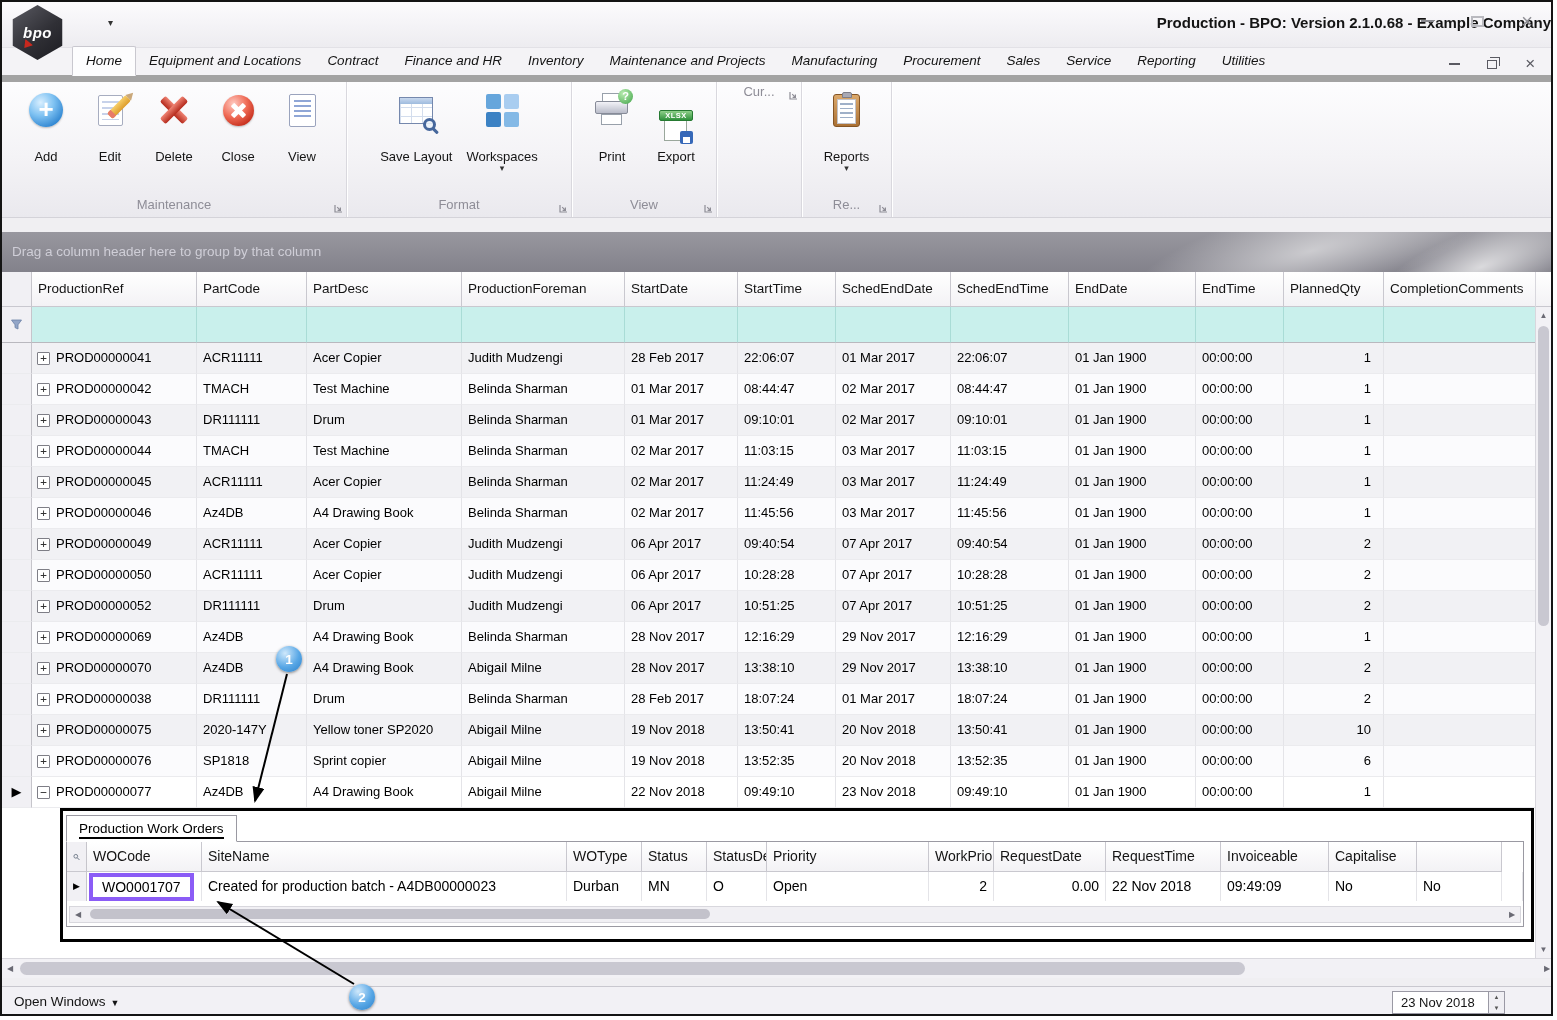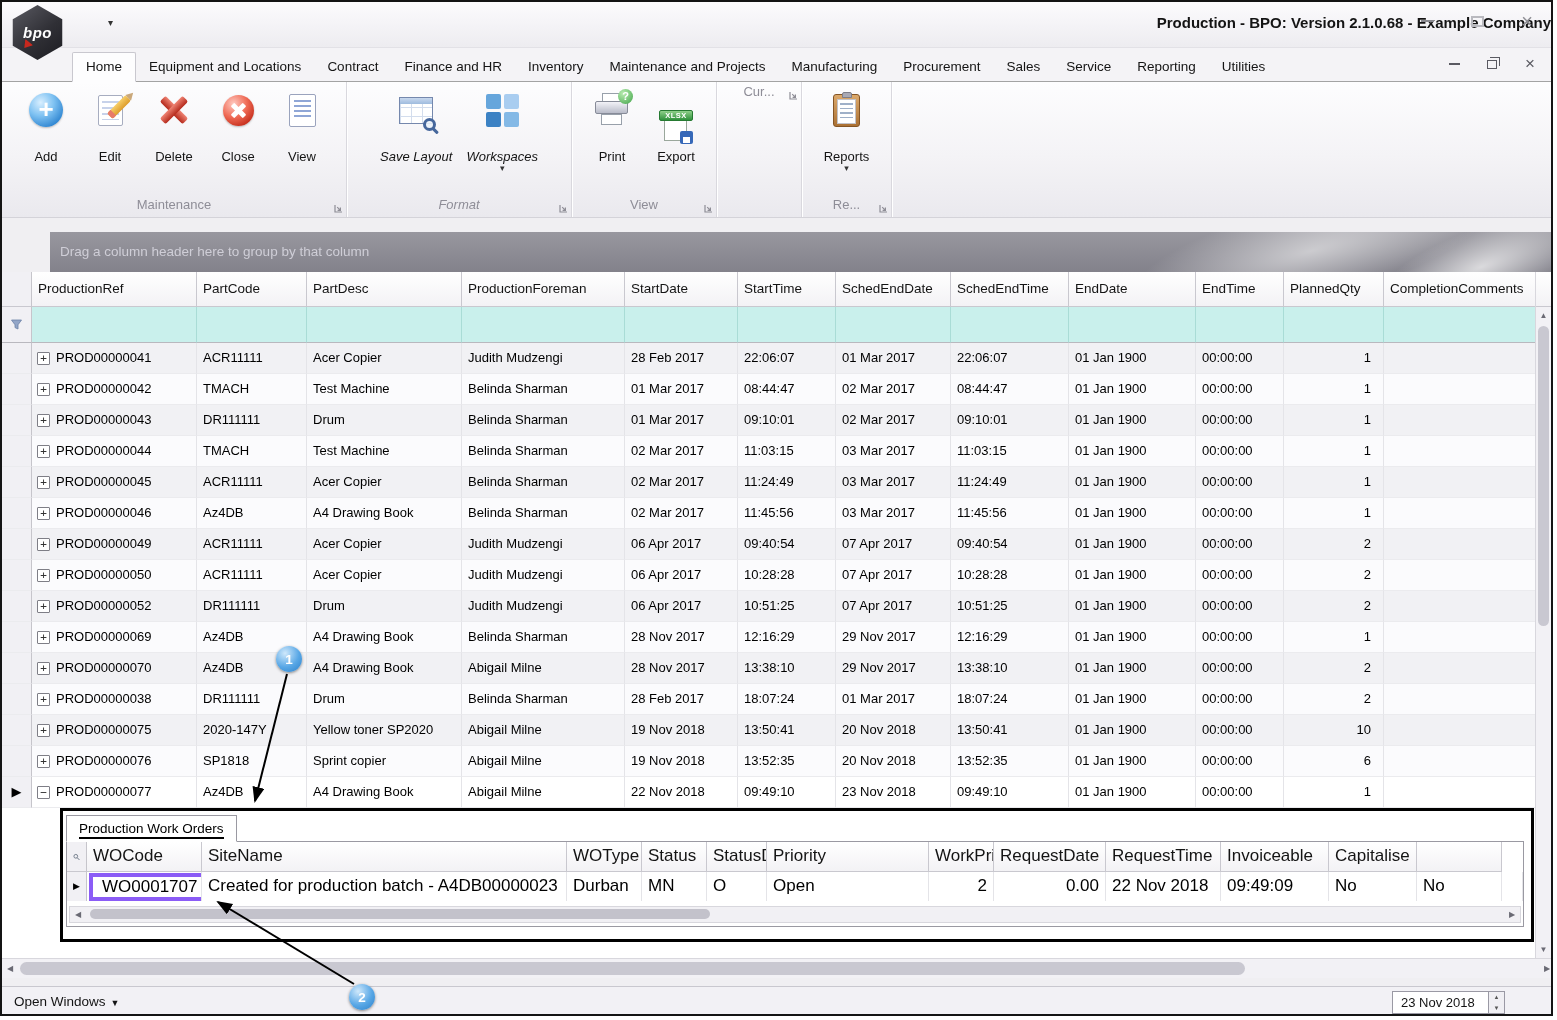--- a/index.html
+++ b/index.html
@@ -24,40 +24,40 @@
                  background:#c8281e; clip-path:polygon(0 0,100% 45%,15% 100%); transform:rotate(15deg); }
   .qa-caret { position:absolute; left:106px; top:15px; font-size:10px; color:#333; }
   .win-controls { position:absolute; right:12px; top:8px; display:flex; gap:26px; align-items:center; z-index:5; }
   .wc { width:24px; height:22px; display:flex; align-items:center; justify-content:center; }
   .wc-min i { width:13px; height:2px; background:#8a8a90; }
   .wc-max i { width:13px; height:11px; border:2px solid #b9b9bf; }
   .wc-close { color:#8f8f95; font-size:20px; line-height:20px; }
 
   
   .menubar { position:absolute; top:46px; left:0; right:0; height:34px;
-             background:#f4f3f6; border-bottom:1px solid #a3a3a3; }
+             background:#f4f3f6; border-bottom:7px solid #a3a3a3;font-style:italic; }
   .menu-tabs { position:absolute; left:70px; bottom:-1px; display:flex; height:30px; }
   .menu-tab { padding:0 13px; line-height:30px; font-size:13.5px; color:#141414; white-space:nowrap; }
   .menu-tab.active { background:#fdfdfe; border:1px solid #c9c8cf; border-bottom:1px solid #fdfdfe;
                      line-height:28px; border-radius:2px 2px 0 0; }
   .mdi-controls { position:absolute; right:12px; top:8px; display:flex; gap:20px; align-items:center; }
   .mdi { width:18px; height:16px; display:flex; align-items:center; justify-content:center; }
   .mdi-min i { width:11px; height:2px; background:#5a5a62; }
   .mdi-restore i { position:relative; width:10px; height:9px; border:1.5px solid #5a5a62; background:#f4f3f6; }
   .mdi-restore i::before { content:""; position:absolute; left:2px; top:-4px; width:9px; height:8px;
                            border:1.5px solid #5a5a62; border-bottom:none; border-left:none; }
   .mdi-close { color:#5a5a62; font-size:17px; }
 
   
   .ribbon { position:absolute; top:80px; left:0; right:0; height:136px; display:flex;
             background:linear-gradient(#fdfdfe 0%,#f4f3f6 55%,#eae9ee 100%);
             border-bottom:1px solid #d4d3d9; }
   .rb-group { position:relative; height:135px; border-right:1px solid #d9d8de;
               box-shadow:1px 0 0 #ffffff; display:flex; flex-direction:column; flex:none; }
-  .rb-group:nth-child(1){ width:345px; } .rb-group:nth-child(2){ width:225px;font-style:italic; }
+  .rb-group:nth-child(1){ width:345px; } .rb-group:nth-child(2){ width:225px; }
   .rb-group:nth-child(3){ width:145px; } .rb-group:nth-child(4){ width:85px; }
   .rb-group:nth-child(5){ width:90px; }
   .rb-btns { flex:1; display:flex; justify-content:center; align-items:flex-start; padding:4px 2px 0; gap:2px; }
   .rb-btn { display:flex; flex-direction:column; align-items:center; padding:1px 6px; border-radius:3px; }
   .rb-label { font-size:13px; color:#141414; margin-top:16px; white-space:nowrap; }
   .rb-caret { font-size:9px; color:#333; line-height:8px; }
   .rb-cap { height:22px; position:relative; text-align:center; font-size:13px; color:#8e8d97; line-height:20px; }
   .rb-launcher { position:absolute; right:3px; bottom:4px; line-height:0; }
 
   
@@ -119,21 +119,21 @@
   .rp-board { position:absolute; left:3px; top:2px; width:27px; height:33px; border-radius:3px;
               background:linear-gradient(#dca96b,#ab7134); border:1px solid #855525; }
   .rp-paper { position:absolute; left:7px; top:7px; width:19px; height:25px; background:#fff; border:1px solid #c2c2c8; }
   .rp-lines { position:absolute; left:10px; top:11px; width:13px; height:17px;
               background:repeating-linear-gradient(#9fb0c8 0 1.5px, transparent 1.5px 4.5px); }
   .rp-clip { position:absolute; left:12px; top:0; width:10px; height:6px; background:#a9a9b4;
              border:1px solid #7d7d88; border-radius:2px 2px 0 0; }
 
   
   .groupby { position:absolute; top:230px; left:0; right:0; height:56px; overflow:hidden;
-             background:linear-gradient(#98979f,#7a7983);margin-left:48px; }
+             background:linear-gradient(#98979f,#7a7983); }
   .groupby::before { content:""; position:absolute; right:30px; top:-36px; width:420px; height:110px;
              background:radial-gradient(ellipse at center, rgba(255,255,255,.55), rgba(255,255,255,0) 62%);
              transform:rotate(-14deg); }
   .groupby::after { content:""; position:absolute; right:-60px; top:-10px; width:260px; height:90px;
              background:radial-gradient(ellipse at center, rgba(255,255,255,.7), rgba(255,255,255,0) 60%);
              transform:rotate(-20deg); }
   .groupby-text { position:relative; line-height:40px; padding-left:10px; font-size:13.5px; color:#cfced7; }
 
   
   .grid-area { position:absolute; top:270px; left:0; width:1537px; height:686px; background:#fff;
@@ -164,21 +164,21 @@
   
   .detail-outer { position:relative; margin:0 5px 0 58px; height:134px; border:3px solid #000;
                   background:#fff; }
   .detail-tab { display:inline-block; margin:3px 0 0 3px; height:27px; line-height:25px; padding:0 12px;
                 background:#fff; border:1px solid #9a99a2; border-bottom:1px solid #fff;
                 position:relative; z-index:2; font-size:13.5px; top:1px; }
   .detail-tab span { border-bottom:2px solid #000; padding-bottom:1px; }
   .det-grid { position:relative; margin-left:3px; width:1458px; border:1px solid #9a99a2; background:#fff;
               --det-cols:20px 115px 365px 75px 65px 60px 162px 65px 112px 115px 108px 88px 85px 1fr; }
   .d-row { display:grid; grid-template-columns:var(--det-cols); }
-  .dc { overflow:hidden; white-space:nowrap; padding:0 6px; font-size:17px; }
+  .dc { overflow:hidden; white-space:nowrap; padding:0 6px; font-size:14px; }
   .det-header { height:30px; }
   .det-header .dc { background:linear-gradient(#ffffff,#f3f2f5); border-right:1px solid #c9c8cf;
                     border-bottom:1px solid #c9c8cf; line-height:28px; color:#141414; }
   .d-data { height:29px; }
   .d-data .dc { line-height:28px; border-right:1px solid #e4e4e8; color:#000; }
   .dh-gutter { display:flex; align-items:center; justify-content:center; }
   .d-data .gutter { font-size:9px; line-height:28px; }
   .wo-cell { display:flex; align-items:center; padding-left:2px; }
   .anno-box { display:inline-block; border:4px solid #8b5cf6; padding:0 9px; line-height:20px; }
   .det-hscroll { position:relative; height:17px; margin:5px 2px 3px; background:#f1f0f4;

